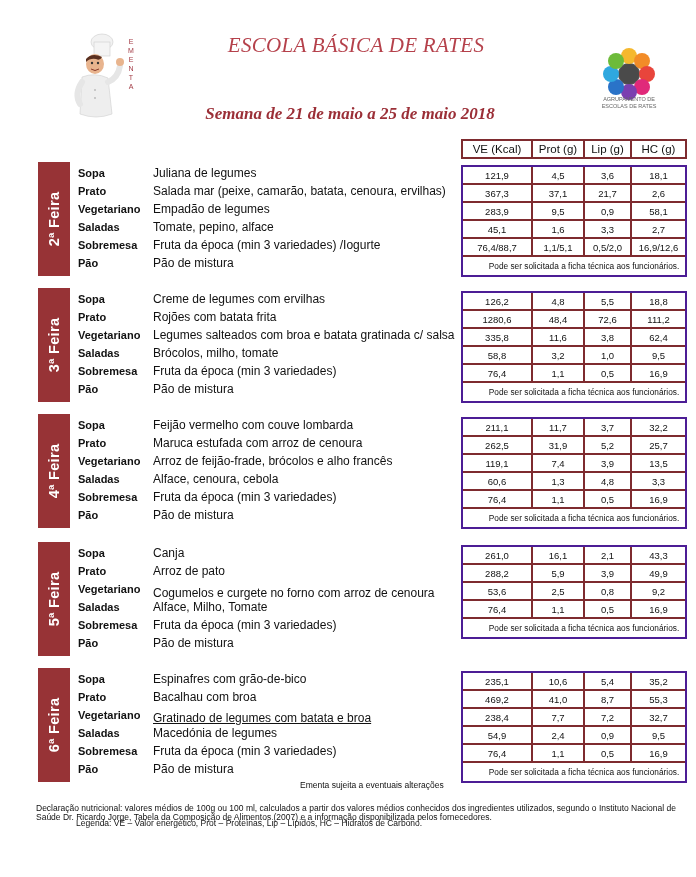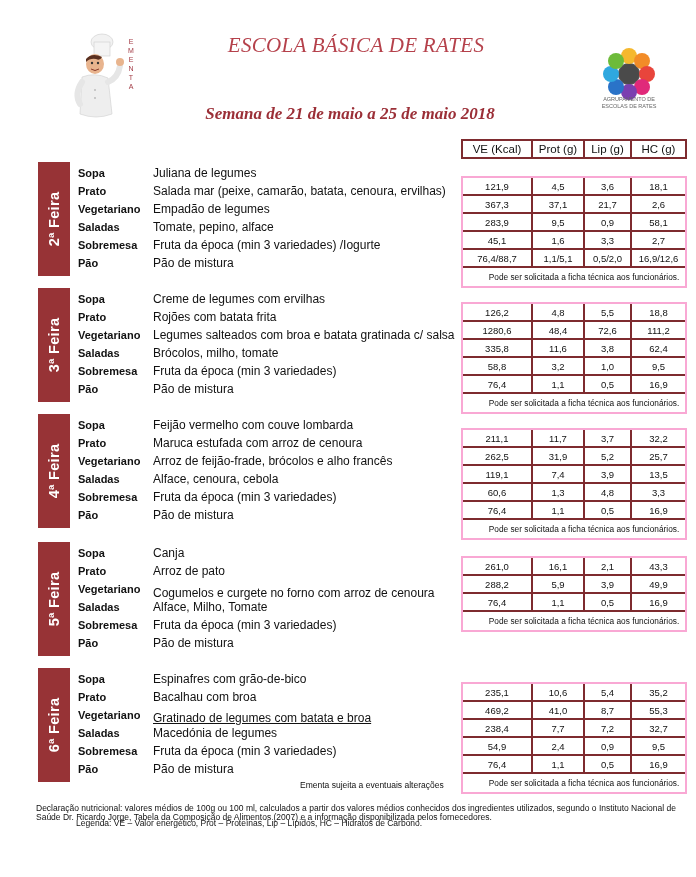--- a/index.html
+++ b/index.html
@@ -22,21 +22,21 @@
   .nut-head .c1 { flex: 0 0 52px; }
   .nut-head .c2 { flex: 0 0 47px; }
 
   
   .day { position: absolute; left: 38px; width: 650px; }
   .day-bar { position: absolute; left: 0; top: 0; width: 32px; height: 114px; background: #973336; display: flex; align-items: center; justify-content: center; }
   .day-bar span { transform: rotate(-90deg); white-space: nowrap; color: #ffffff; font-weight: bold; font-size: 14.5px; letter-spacing: 0.3px; }
   .course { position: absolute; left: 40px; font-size: 11px; font-weight: bold; color: #111; }
   .dish { position: absolute; left: 115px; font-size: 12px; color: #111; white-space: nowrap; }
 
-  .nut-table { position: absolute; left: 423px; top: 14px; width: 226px; border: 2px solid #f9a8d4; }
+  .nut-table { position: absolute; left: 423px; top: 3px; width: 226px; border: 2px solid #4c1d95; }
   .nut-row { display: flex; height: 18px; border-bottom: 2px solid #7e2b2f; }
   .nut-cell { font-size: 9.5px; display: flex; align-items: center; justify-content: center; border-right: 2px solid #7e2b2f; color: #111; }
   .nut-cell:last-child { border-right: none; }
   .nut-cell.c0 { flex: 0 0 70px; }
   .nut-cell.c1 { flex: 0 0 52px; }
   .nut-cell.c2 { flex: 0 0 47px; }
   .nut-cell.c3 { flex: 1; }
   .nut-note { height: 18px; font-size: 8.3px; display: flex; align-items: center; justify-content: center; color: #111; white-space: nowrap; padding-left: 20px; }
 
   
@@ -271,20 +271,26 @@
           <div class="nut-cell c2">2,1</div>
           <div class="nut-cell c3">43,3</div>
         </div>
         <div class="nut-row">
           <div class="nut-cell c0">288,2</div>
           <div class="nut-cell c1">5,9</div>
           <div class="nut-cell c2">3,9</div>
           <div class="nut-cell c3">49,9</div>
         </div>
         <div class="nut-row">
+          <div class="nut-cell c0">53,6</div>
+          <div class="nut-cell c1">2,5</div>
+          <div class="nut-cell c2">0,8</div>
+          <div class="nut-cell c3">9,2</div>
+        </div>
+        <div class="nut-row">
           <div class="nut-cell c0">76,4</div>
           <div class="nut-cell c1">1,1</div>
           <div class="nut-cell c2">0,5</div>
           <div class="nut-cell c3">16,9</div>
         </div>
         <div class="nut-note">Pode ser solicitada a ficha técnica aos funcionários.</div>
       </div>
   </div>
     <div class="day" style="top: 668px;">
     <div class="day-bar">

